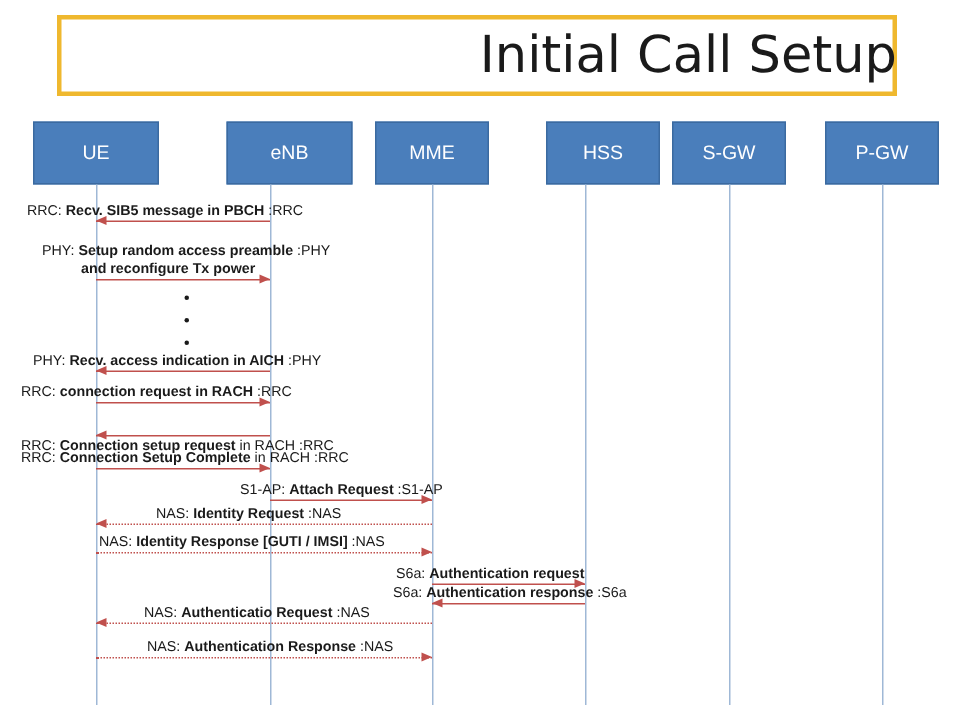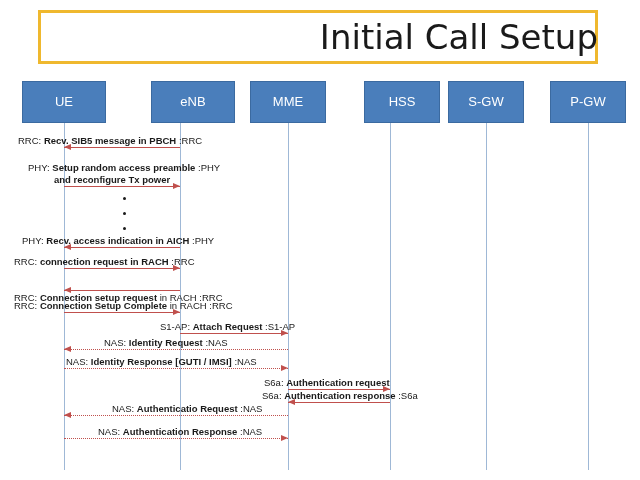--- a/index.html
+++ b/index.html
@@ -172,21 +172,21 @@
       <div class="arrow-head left" style="top: 345.5px; left: 64px;"></div>
       <div class="msg-label" style="left: 66px; top: 356px;"><span>NAS:</span> <b>Identity Response  [GUTI / IMSI]</b> <span>:NAS</span></div>
       <div class="arrow-line dotted" style="left: 64px; width: 224px; top: 356px; position: absolute; margin-top: 12px;"></div>
       <div class="arrow-head right" style="top: 364.5px; left: 281px;"></div>
       <div class="msg-label" style="left: 264px; top: 377px;"><span>S6a:</span> <b>Authentication  request</b></div>
       <div class="arrow-line" style="left: 288px; width: 102px; top: 377px; position: absolute; margin-top: 12px;"></div>
       <div class="arrow-head right" style="top: 385.5px; left: 383px;"></div>
       <div class="msg-label" style="left: 262px; top: 390px;"><span>S6a:</span> <b>Authentication  response</b> <span>:S6a</span></div>
       <div class="arrow-line" style="left: 288px; width: 102px; top: 390px; position: absolute; margin-top: 12px;"></div>
       <div class="arrow-head left" style="top: 398.5px; left: 288px;"></div>
-      <div class="msg-label" style="left: 112px; top: 403px;"><span>NAS:</span> <b>Authenticatio Request</b> <span>:NAS</span></div>
+      <div class="msg-label" style="left: 96px; top: 403px;"><span>NAS:</span> <b>Authenticatio Request</b> <span>:NAS</span></div>
       <div class="arrow-line dotted" style="left: 64px; width: 224px; top: 403px; position: absolute; margin-top: 12px;"></div>
       <div class="arrow-head left" style="top: 411.5px; left: 64px;"></div>
       <div class="msg-label" style="left: 98px; top: 426px;"><span>NAS:</span> <b>Authentication Response</b> <span>:NAS</span></div>
       <div class="arrow-line dotted" style="left: 64px; width: 224px; top: 426px; position: absolute; margin-top: 12px;"></div>
       <div class="arrow-head right" style="top: 434.5px; left: 281px;"></div>
     </div>
 
 </div>
 
 </body></html>

